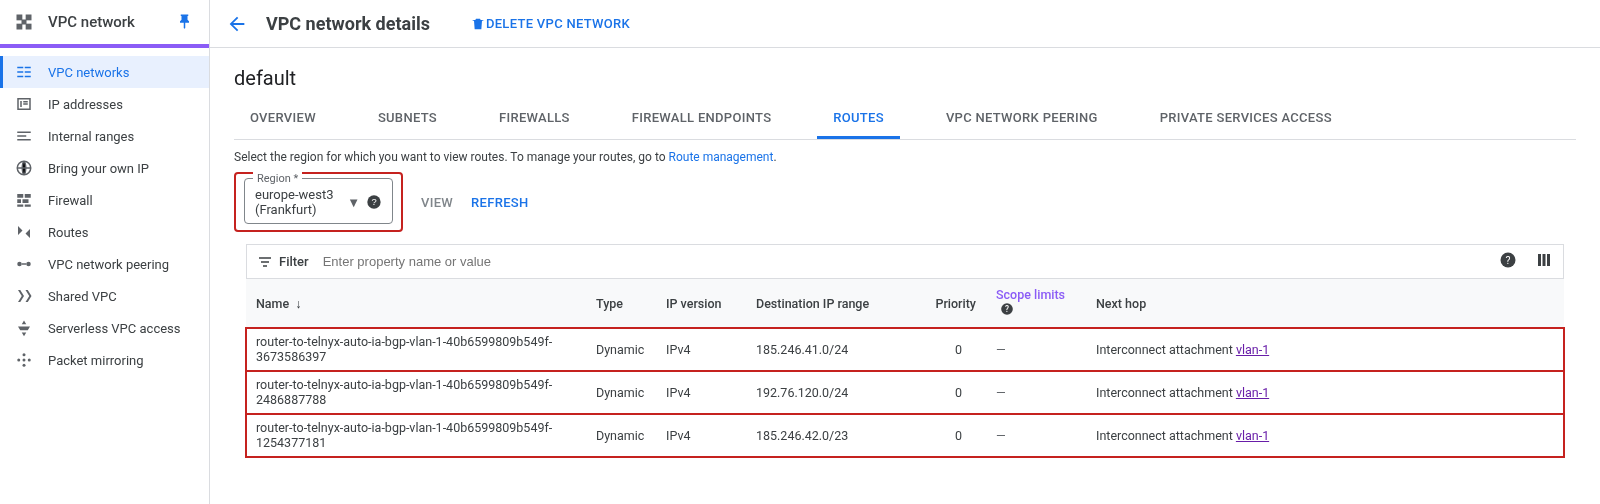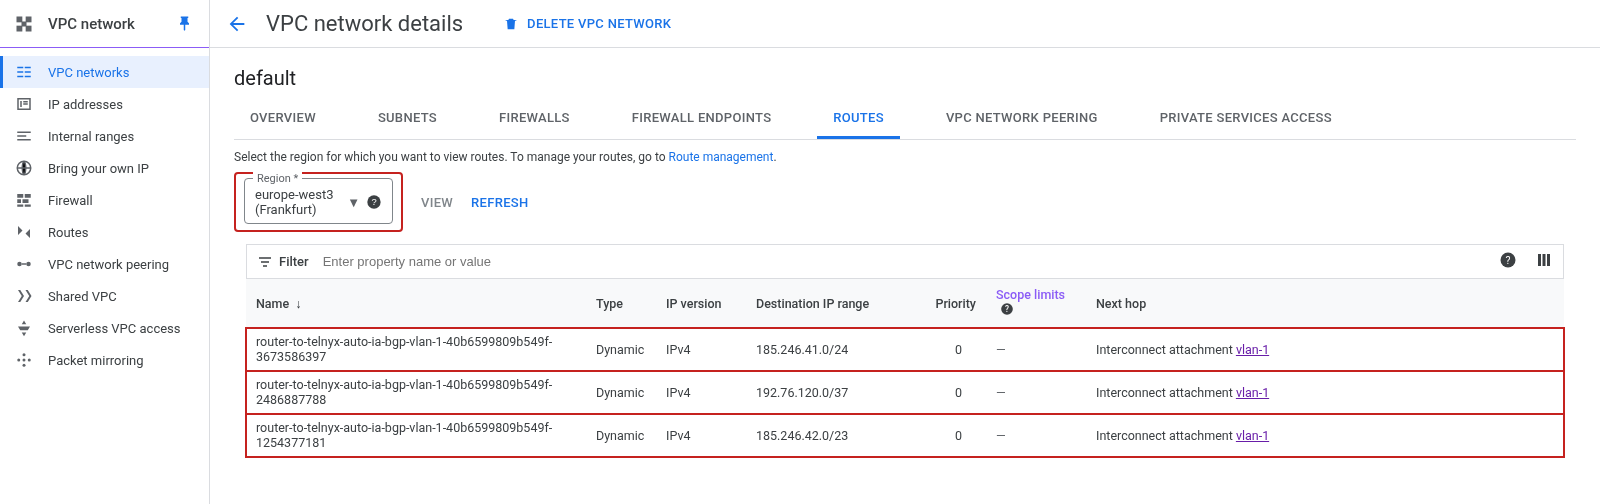--- a/index.html
+++ b/index.html
@@ -18,21 +18,21 @@
     width: 210px;
     flex: 0 0 210px;
     border-right: 1px solid #dadce0;
     background:#fff;
   }
   .side-top {
     display:flex;
     align-items:center;
     height:48px;
     padding:0 14px;
-    border-bottom:1px solid #8b5cf6;
+    border-bottom:4px solid #8b5cf6;
   }
   .side-top .prod-icon{ width:20px;height:20px; margin-right:14px;}
   .side-top .title{ font-size:15px; font-weight:500; color:#3c4043; flex:1;}
   .pin-icon{ color:#1a73e8; width:18px;height:18px;}
   .side-list{ padding:8px 0;}
   .side-item{
     display:flex; align-items:center;
     height:32px; padding:0 14px;
     font-size:13px; color:#3c4043;
     cursor:pointer;
@@ -48,24 +48,24 @@
   .side-item.active .mi{ color:#1a73e8; }
 
   
   .main{ flex:1; display:flex; flex-direction:column; overflow:hidden;}
   .topbar{
     display:flex; align-items:center;
     height:48px; padding:0 16px;
     border-bottom:1px solid #dadce0;
   }
   .back-arrow{ color:#1a73e8; width:22px;height:22px; margin-right:18px; cursor:pointer;}
-  .page-title{ font-size:22px; font-weight:400; color:#3c4043; margin-right:40px;}
+  .page-title{ font-size:18px; font-weight:700; color:#3c4043; margin-right:40px;}
   .delete-btn{
     color:#1a73e8; font-size:13px; font-weight:500; letter-spacing:.3px;
-    display:flex; align-items:center; gap:8px; cursor:pointer;
+    display:flex; align-items:center; cursor:pointer;
     text-transform:uppercase;
   }
   .delete-btn svg{ width:16px;height:16px; }
 
   .content{ padding:18px 24px 0; overflow:auto; flex:1;}
   .net-name{ font-size:20px; color:#202124; margin-bottom:10px;}
 
   .tabs{ display:flex; border-bottom:1px solid #dadce0; margin-bottom:10px;}
   .tab{
     padding:10px 16px 11px;
@@ -362,21 +362,21 @@
               <td>IPv4</td>
               <td>185.246.41.0/24</td>
               <td class="priority">0</td>
               <td><span class="dash">—</span></td>
               <td class="nexthop">Interconnect attachment <a href="#">vlan-1</a></td>
             </tr>
             <tr class="hl-box">
               <td class="namecell"><span>router-to-telnyx-auto-ia-bgp-vlan-1-40b6599809b549f-2486887788</span></td>
               <td>Dynamic</td>
               <td>IPv4</td>
-              <td>192.76.120.0/37</td>
+              <td>192.76.120.0/24</td>
               <td class="priority">0</td>
               <td><span class="dash">—</span></td>
               <td class="nexthop">Interconnect attachment <a href="#">vlan-1</a></td>
             </tr>
             <tr class="hl-box">
               <td class="namecell"><span>router-to-telnyx-auto-ia-bgp-vlan-1-40b6599809b549f-1254377181</span></td>
               <td>Dynamic</td>
               <td>IPv4</td>
               <td>185.246.42.0/23</td>
               <td class="priority">0</td>

